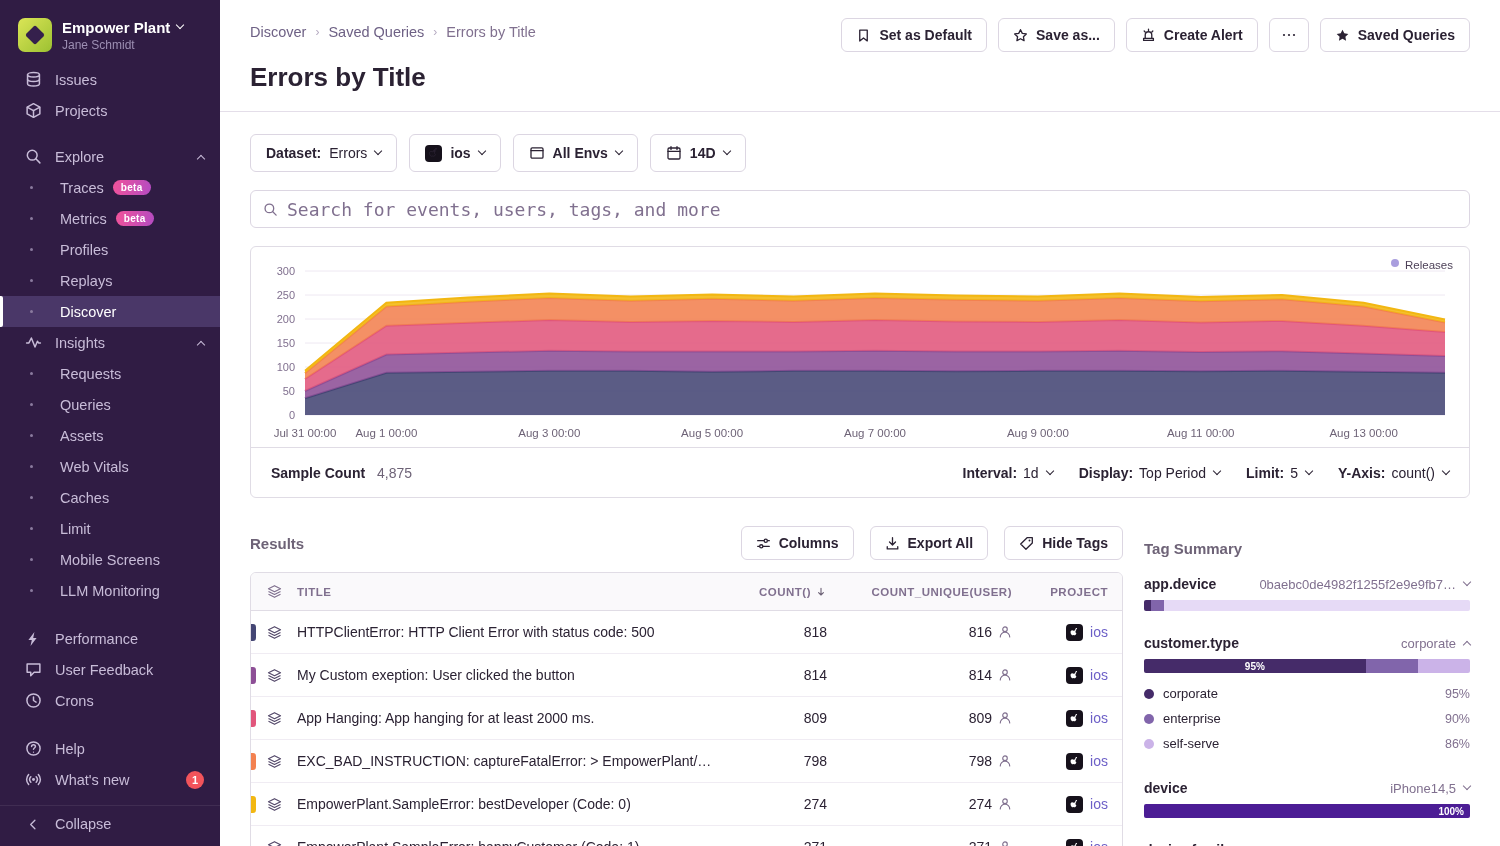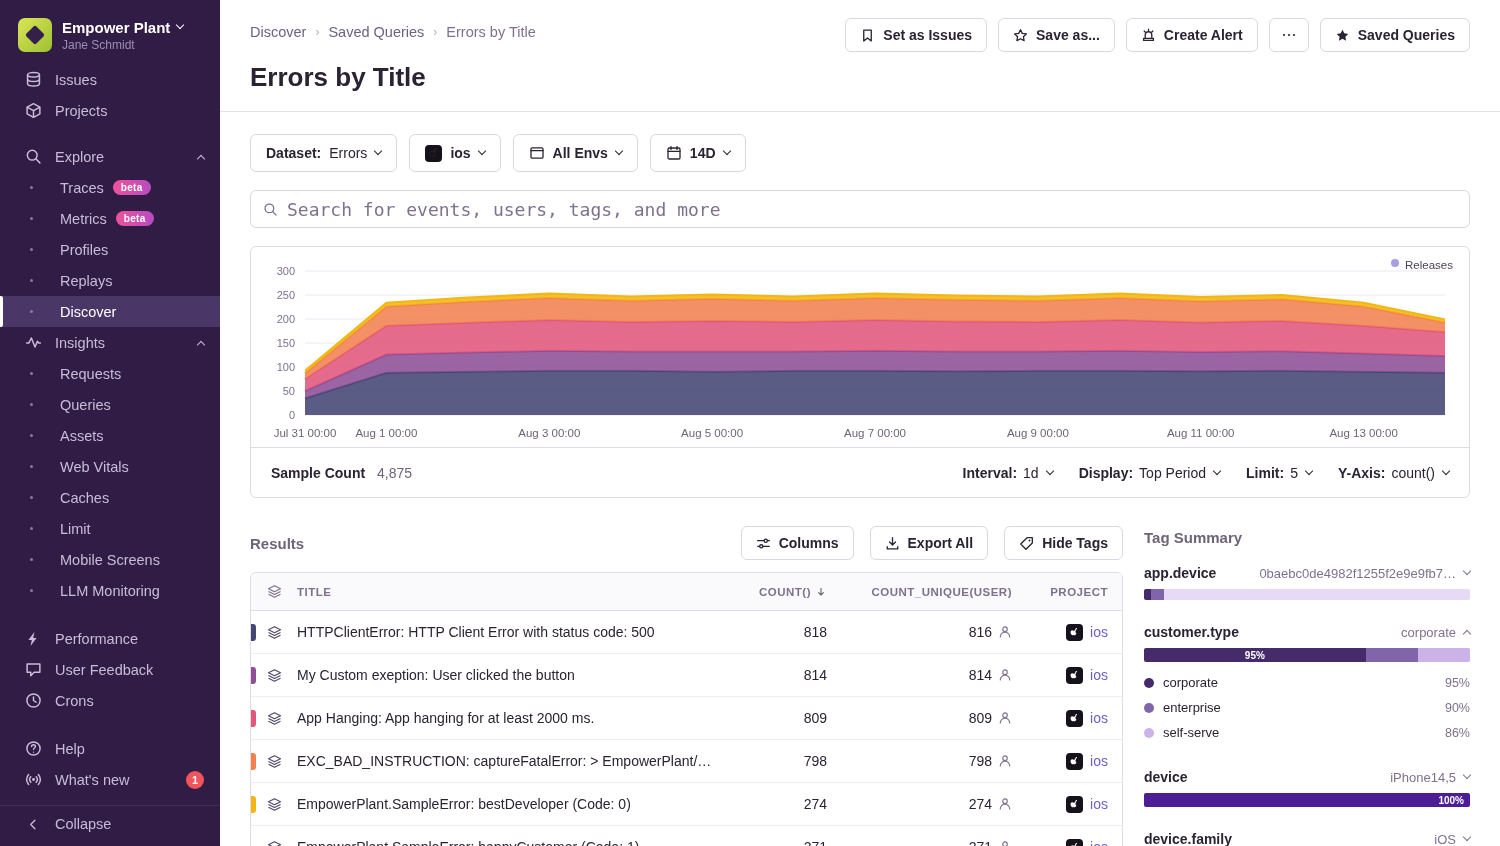--- a/index.html
+++ b/index.html
@@ -93,21 +93,21 @@
 .c-proj{width:110px;justify-content:flex-end;gap:7px;padding-right:14px}
 .chip{position:absolute;left:0;top:13px;width:5px;height:17px;border-radius:0 3px 3px 0}
 .ioslink{color:#6c5fc7;cursor:pointer;text-decoration:none}
 .usericon{color:#80708f;display:inline-flex}
 .usericon svg{stroke:currentColor;fill:none;stroke-width:1.3;stroke-linecap:round}
 .sorticon{color:#6e6377;display:inline-flex}
 .sorticon svg{stroke:currentColor;fill:none;stroke-width:1.5;stroke-linecap:round;stroke-linejoin:round}
 
 
 .tags-col{width:326px;flex-shrink:0}
-.tags-header{margin:3px 0 19px}
+.tags-header{margin:14px 0 19px}
 .tagblock{margin-bottom:24px}
 .taghead{display:flex;justify-content:space-between;align-items:center}
 .tagname{font-weight:700;font-size:14px;color:#2b2233}
 .tagval{display:flex;align-items:center;gap:8px;color:#80708f;font-size:13px;max-width:215px}
 .tagval .chev{color:#80708f}
 .tagval-text{overflow:hidden;text-overflow:ellipsis;white-space:nowrap}
 .tagbar{display:flex;height:14px;border-radius:2px;overflow:hidden;margin-top:8px}
 .tagbar.thin{height:11px}
 .seg{position:relative;height:100%}
 .seglabel{position:absolute;top:0;bottom:0;display:flex;align-items:center;font-size:10px;font-weight:600;color:#fff}
@@ -308,21 +308,21 @@
           <span class="crumb-sep">›</span>
           <span class="crumb-link">Saved Queries</span>
           <span class="crumb-sep">›</span>
           <span class="crumb-cur">Errors by Title</span>
         </div>
         <div class="actions">
           <button class="btn">
             <svg width="15" height="15" viewBox="0 0 16 16">
                 <path d="M4 2.2h8v11.6L8 10.6l-4 3.2z"></path>
               </svg>
-            <span>Set as Issues</span>
+            <span>Set as Default</span>
           </button>
           <button class="btn">
             <svg width="15" height="15" viewBox="0 0 16 16">
                 <path d="M8 1.8l1.9 3.9 4.3.6-3.1 3 .7 4.2L8 11.5l-3.8 2 .7-4.2-3.1-3 4.3-.6z"></path>
               </svg>
             <span>Save as...</span>
           </button>
           <button class="btn">
             <svg width="15" height="15" viewBox="0 0 16 16">
                 <path d="M4.5 11V7.5a3.5 3.5 0 0 1 7 0V11"></path>

